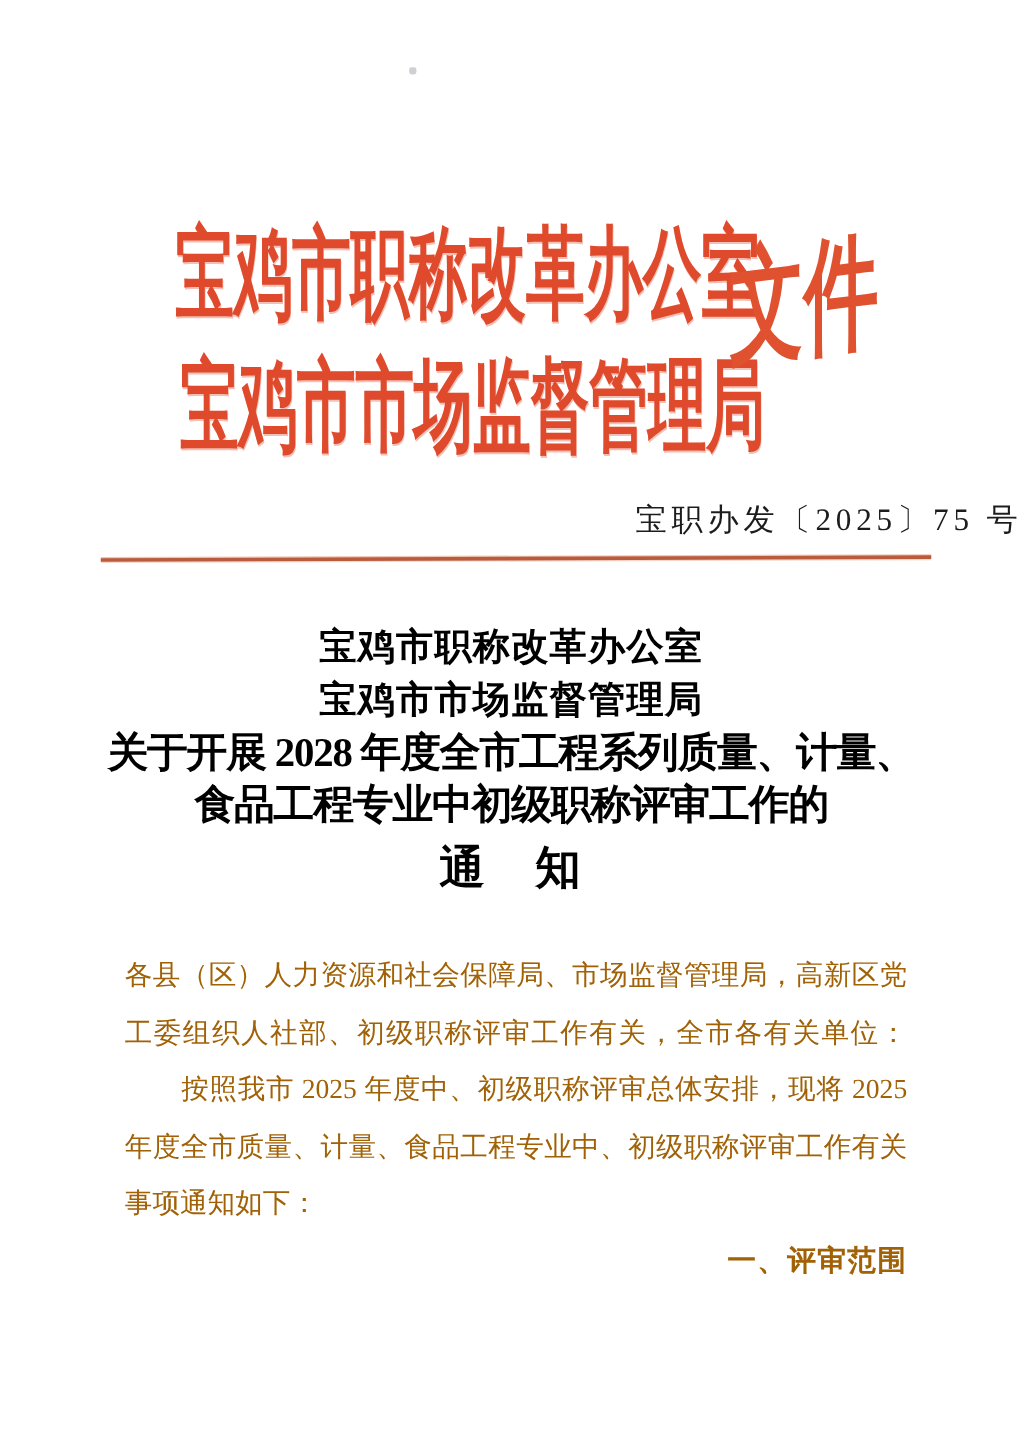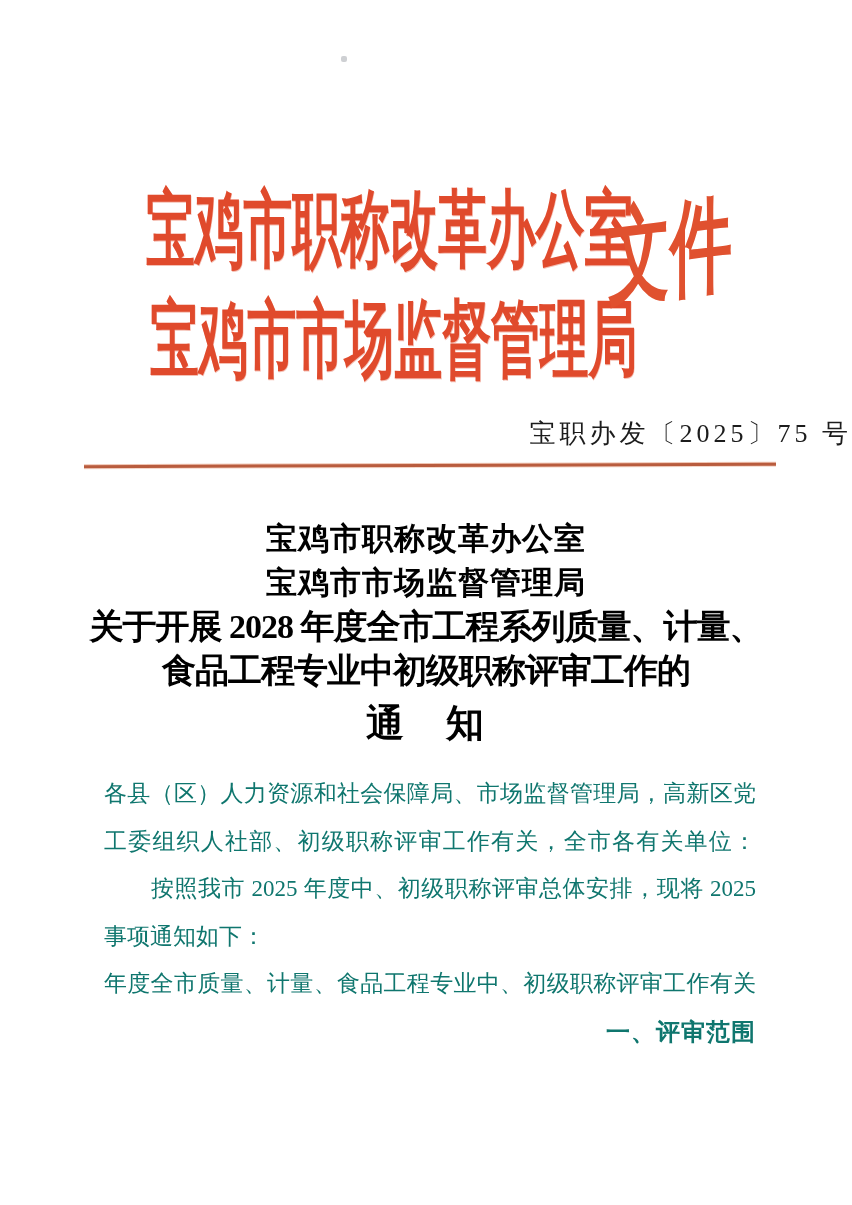--- a/index.html
+++ b/index.html
@@ -91,25 +91,25 @@
   .title-org-1 { top: 518px; }
   .title-org-2 { top: 562px; }
   .title-subject { font-size: 34px; letter-spacing: -1px; }
   .title-subject-1 { top: 604px; width: 760px; left: 46px; }
   .title-subject-2 { top: 648px; }
   .title-doctype { top: 698px; font-size: 38px; letter-spacing: 2px; text-align: center; }
 
   
   .body-block {
     position: absolute;
-    left: 104px; top: 770px;
+    left: 104px; top: 789px;
     width: 652px;
     font-size: 23px;
     line-height: 47.5px;
-    color: #0f766e;
+    color: #a16207;
   }
   .body-line { white-space: normal; }
   .fill { text-align: justify; text-align-last: justify; }
   .indent { text-indent: 47px; text-align: right; }
   .section-heading {
     font-family: "Liberation Sans", "DejaVu Sans", sans-serif;
     font-weight: bold;
     font-size: 24px;
     letter-spacing: 1px;
   }
@@ -132,18 +132,18 @@
   <div class="title-line title-org title-org-1">宝鸡市职称改革办公室</div>
   <div class="title-line title-org title-org-2">宝鸡市市场监督管理局</div>
   <div class="title-line title-subject title-subject-1">关于开展 2028 年度全市工程系列质量、计量、</div>
   <div class="title-line title-subject title-subject-2">食品工程专业中初级职称评审工作的</div>
   <div class="title-line title-doctype">通　知</div>
 
   <div class="body-block">
     <div class="body-line fill">各县（区）人力资源和社会保障局、市场监督管理局，高新区党</div>
     <div class="body-line fill">工委组织人社部、初级职称评审工作有关，全市各有关单位：</div>
     <div class="body-line fill indent">按照我市 2025 年度中、初级职称评审总体安排，现将 2025</div>
+    <div class="body-line fill">年度全市质量、计量、食品工程专业中、初级职称评审工作有关</div>
     <div class="body-line">事项通知如下：</div>
-    <div class="body-line fill">年度全市质量、计量、食品工程专业中、初级职称评审工作有关</div>
     <div class="body-line section-heading indent">一、评审范围</div>
   </div>
 
 </div>
 
 </body></html>

